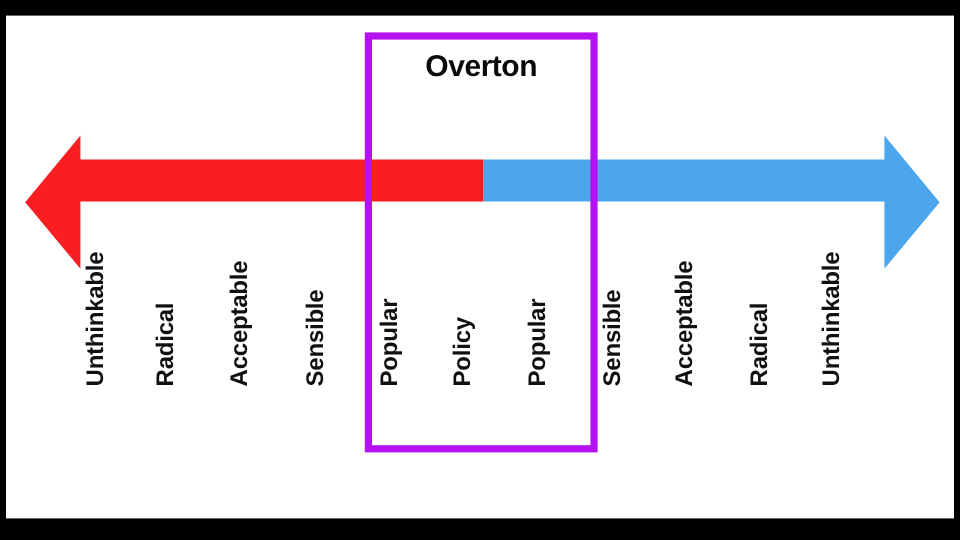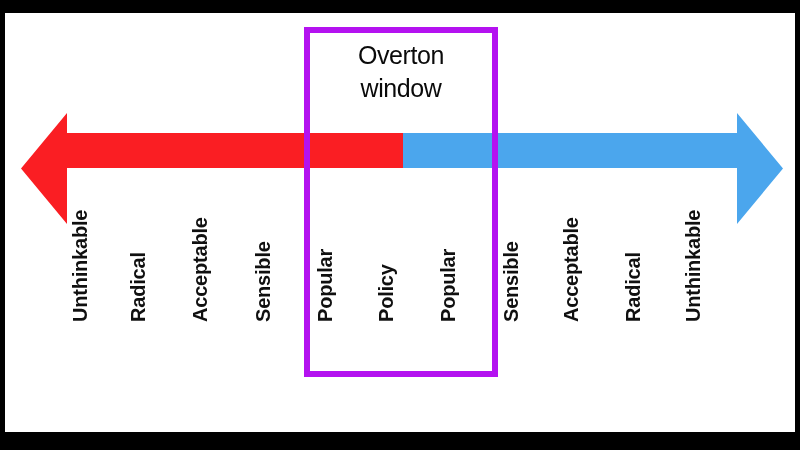--- a/index.html
+++ b/index.html
@@ -46,21 +46,21 @@
     box-sizing: border-box;
     background: transparent;
   }
   #overton-title {
     position: absolute;
     left: 299px;
     top: 26px;
     width: 194px;
     text-align: center;
     font-size: 25px;
-    font-weight: normal;
+    font-weight: bold;
     line-height: 1.32;
     color: #0a0a0a;
     letter-spacing: -0.4px;
   }
 
   
   .tick-label {
     position: absolute;
     bottom: 0;
     transform-origin: left bottom;
@@ -121,17 +121,16 @@
     <div class="tick-slot" style="left:640px">
       <span class="tick-label">Radical</span>
     </div>
     <div class="tick-slot" style="left:700px">
       <span class="tick-label">Unthinkable</span>
     </div>
 
     <div id="overton-box"></div>
     <div id="overton-title">
       <div>Overton</div>
-      <div>window</div>
     </div>
 
   </div>
 </div>
 
 </body></html>

